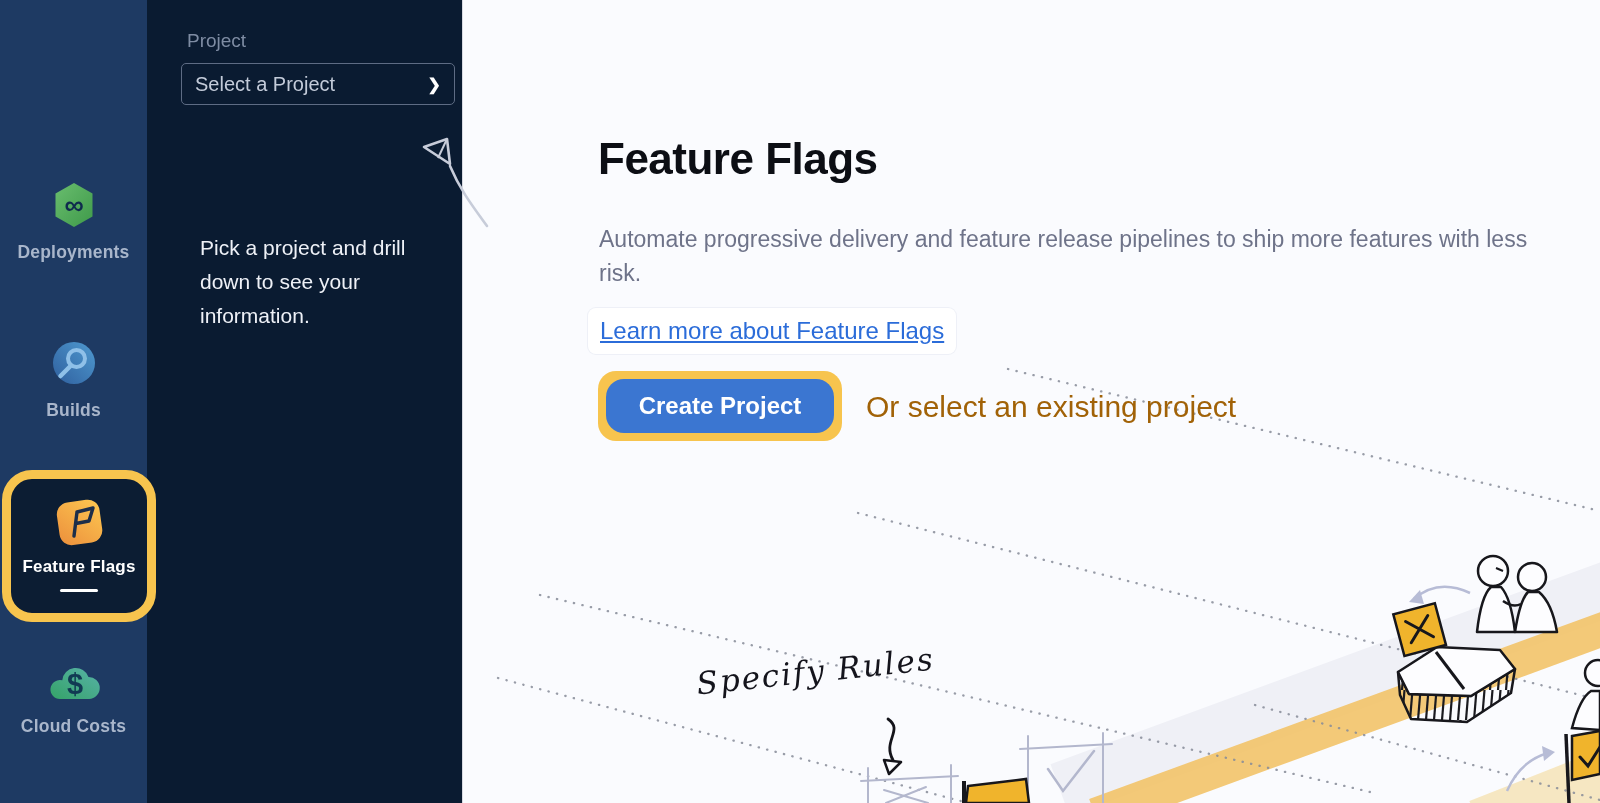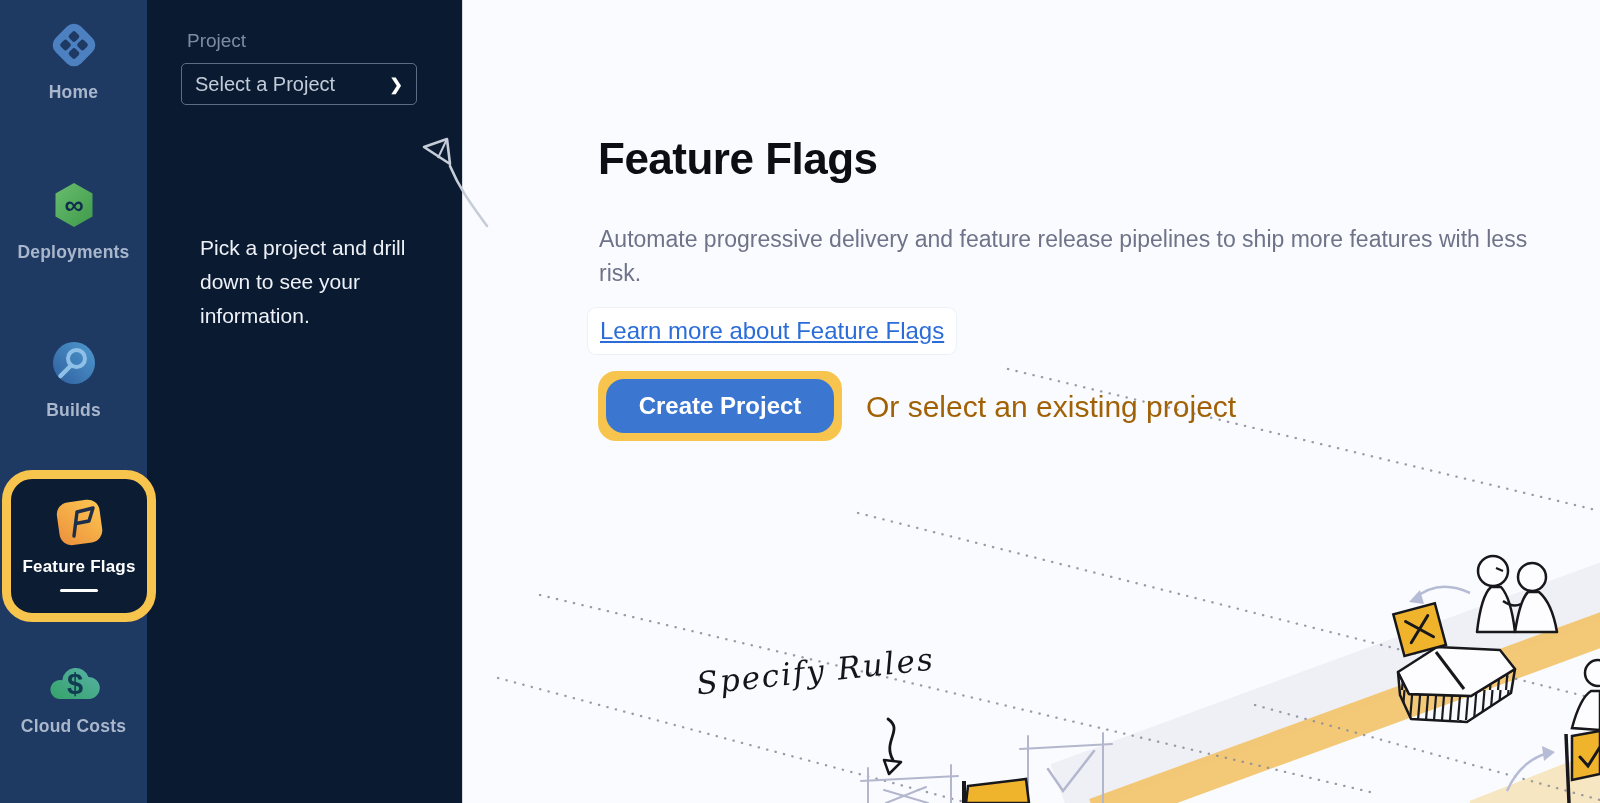--- a/index.html
+++ b/index.html
@@ -19,21 +19,21 @@
   .ff-inner { position:relative; width:100%; height:100%; text-align:center; cursor:pointer; }
   .ff-inner .nav-icon { margin-top:16px; }
   .ff-inner .nav-label { color:#ffffff; font-size:17px; margin-top:4px; }
   .ff-underline { position:absolute; left:50%; transform:translateX(-50%); bottom:21px;
     width:38px; height:3px; background:#ffffff; border-radius:2px; }
 
   
   .panel { position:absolute; left:147px; top:0; width:316px; height:803px;
     background:#0a1b31; border-right:1px solid #d8dae2; z-index:2; }
   .panel-label { position:absolute; left:40px; top:30px; font-size:19px; color:#7e8ca3; }
-  .project-select { position:absolute; left:34px; top:63px; width:236px; height:42px;
+  .project-select { position:absolute; left:34px; top:63px; width:274px; height:42px;
     background:transparent; border:1px solid #5e6c84; border-radius:5px; cursor:pointer;
     display:flex; align-items:center; justify-content:space-between; padding:0 13px;
     font-family:"Liberation Sans", sans-serif; }
   .project-select .sel-text { font-size:20px; color:#c3cbd9; }
   .project-select .chev { font-size:16px; color:#ffffff; font-weight:bold; }
   .panel-arrow { position:absolute; left:255px; top:128px; }
   .panel-hint { position:absolute; left:53px; top:231px; width:215px;
     font-size:21px; line-height:34px; font-weight:500; color:#eef1f7; }
 
   
@@ -56,34 +56,20 @@
     font-family:"DejaVu Serif", serif; font-style:italic; font-size:31px; color:#14141c;
     letter-spacing:2px; transform:rotate(-6deg); white-space:nowrap; }
 </style>
 </head>
 <body>
 
 <div class="app">
 
   <nav class="nav">
 
-    <div class="nav-item" style="top:20px;">
-      <span class="nav-icon">
-        <svg width="50" height="50" viewBox="0 0 50 50">
-          <g transform="rotate(45 25 25)">
-            <rect x="7" y="7" width="36" height="36" rx="10" fill="#4d80c0"></rect>
-            <rect x="14.5" y="14.5" width="9" height="9" rx="2.5" fill="#1e3a63"></rect>
-            <rect x="26.5" y="14.5" width="9" height="9" rx="2.5" fill="#1e3a63"></rect>
-            <rect x="14.5" y="26.5" width="9" height="9" rx="2.5" fill="#1e3a63"></rect>
-            <rect x="26.5" y="26.5" width="9" height="9" rx="2.5" fill="#1e3a63"></rect>
-          </g>
-        </svg>
-      </span>
-      <span class="nav-label">Home</span>
-    </div>
 
     <div class="nav-item" style="top:180px;">
       <span class="nav-icon">
         <svg width="50" height="50" viewBox="0 0 50 50">
           <defs>
             <linearGradient id="gdep" x1="0" y1="0" x2="1" y2="1">
               <stop offset="0" stop-color="#69bd6e"></stop>
                 <stop offset="1" stop-color="#3f9a4a"></stop>
             </linearGradient>
           </defs>

